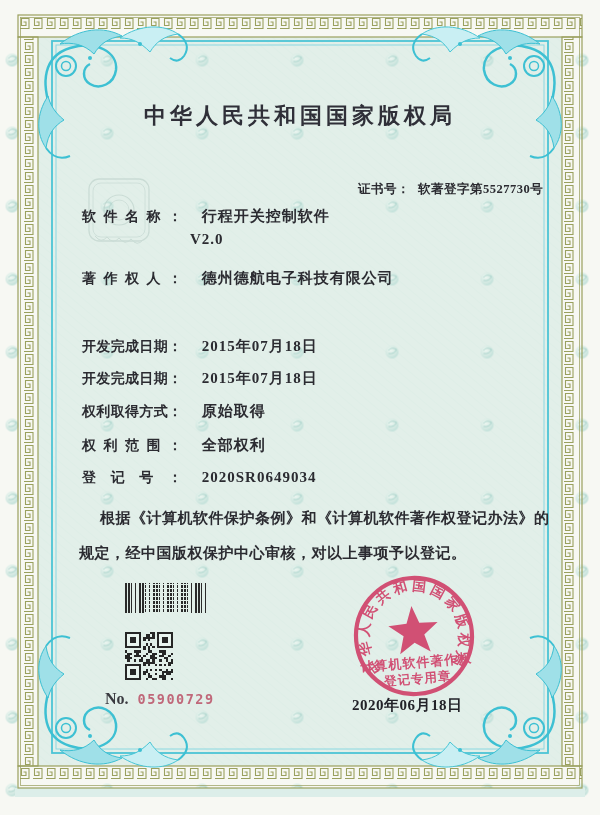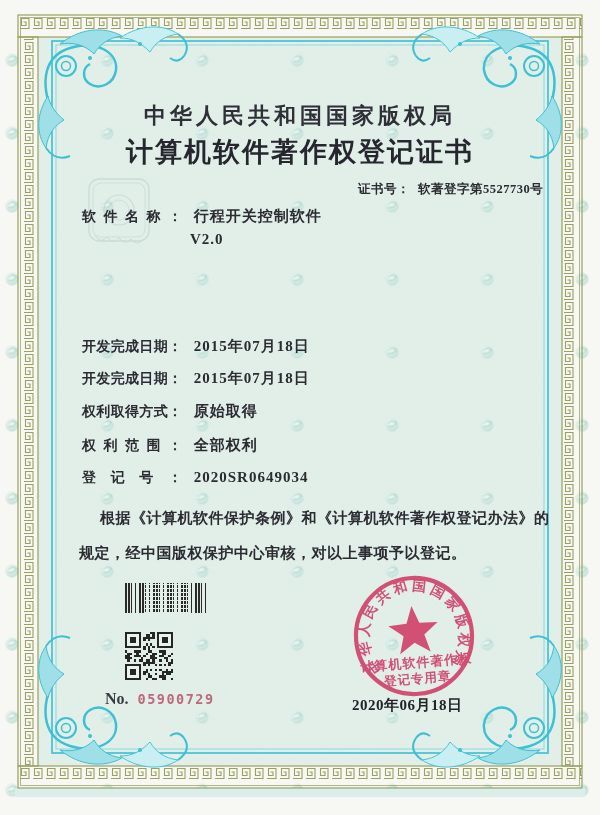--- a/index.html
+++ b/index.html
@@ -8,21 +8,21 @@
   .art{position:absolute;left:0;top:0;z-index:0;}
   .layer{position:absolute;z-index:2;color:#2b2b31;}
   .title{left:0;top:101px;width:600px;text-align:center;font-size:22px;font-weight:700;
          letter-spacing:4px;color:#2f2f38;}
   .subtitle{left:0;top:134px;width:600px;text-align:center;font-size:27px;font-weight:900;
             letter-spacing:2px;color:#26262e;}
   .certno{left:358px;top:181px;font-size:12.5px;font-weight:700;letter-spacing:.5px;}
   .certno .v{margin-left:8px;}
   .frow{left:82px;font-size:15px;font-weight:700;white-space:nowrap;}
   .flabel{display:inline-block;width:100px;font-size:14px;text-align:justify;text-align-last:justify;}
-  .fvalue{margin-left:8px;letter-spacing:1px;text-align:center;}
+  .fvalue{margin-left:16px;letter-spacing:1px;text-align:center;}
   .ver{left:190px;top:231px;font-size:15px;font-weight:700;letter-spacing:1px;}
   .stline{left:79px;font-size:15px;font-weight:700;letter-spacing:.5px;white-space:nowrap;text-align:center;}
   .indent{padding-left:21px;}
   .barcode{left:125px;top:583px;width:83px;height:30px;
     background-image:
       repeating-linear-gradient(0deg,#e3f0ea 0 1.5px,rgba(0,0,0,0) 1.5px 4px),
       repeating-linear-gradient(90deg,#2a2a2a 0 2px,rgba(0,0,0,0) 2px 3px,#2a2a2a 3px 5px,rgba(0,0,0,0) 5px 6px,#2a2a2a 6px 7px,rgba(0,0,0,0) 7px 10px,#2a2a2a 10px 11px,rgba(0,0,0,0) 11px 14px);
     background-size:46px 30px,auto;background-position:19px 0,0 0;background-repeat:no-repeat,repeat;}
   .qr{left:125px;top:632px;width:48px;height:48px;}
   .serial{left:105px;top:690px;font-size:16px;white-space:nowrap;}
@@ -127,32 +127,35 @@
           <text x="458.44478068297974" y="626.2577482047612" text-anchor="middle" transform="rotate(77.63636363636363 458.44478068297974 626.2577482047612)" class="arcch">版</text>
           <text x="458.83359953107004" y="643.7587597647844" text-anchor="middle" transform="rotate(99.81818181818181 458.83359953107004 643.7587597647844)" class="arcch">权</text>
           <text x="452.5861883751174" y="660.1113265226109" text-anchor="middle" transform="rotate(122 452.5861883751174 660.1113265226109)" class="arcch">局</text>
         </g>
       <text class="sealtxt s2" x="414" y="667">计算机软件著作权</text>
       <text class="sealtxt s1" x="414" y="683">登记专用章</text>
     </g>
   </svg>
 
   <div class="layer title">中华人民共和国国家版权局</div>
-  <div class="layer subtitle">计算机软件著作权登记证书</div>
 
   <div class="layer certno">
     <span>证书号：</span><span class="v">软著登字第5527730号</span>
   </div>
 
   <div class="layer frow" style="top:207px;">
     <span class="flabel">软件名称：</span>
     <span class="fvalue">行程开关控制软件</span>
   </div>
   <div class="layer ver">V2.0</div>
 
+  <div class="layer frow" style="top:269px;">
+    <span class="flabel">著作权人：</span>
+    <span class="fvalue">德州德航电子科技有限公司</span>
+  </div>
 
   <div class="layer frow" style="top:337px;">
     <span class="flabel">开发完成日期：</span>
     <span class="fvalue">2015年07月18日</span>
   </div>
 
   <div class="layer frow" style="top:369px;">
     <span class="flabel">开发完成日期：</span>
     <span class="fvalue">2015年07月18日</span>
   </div>

